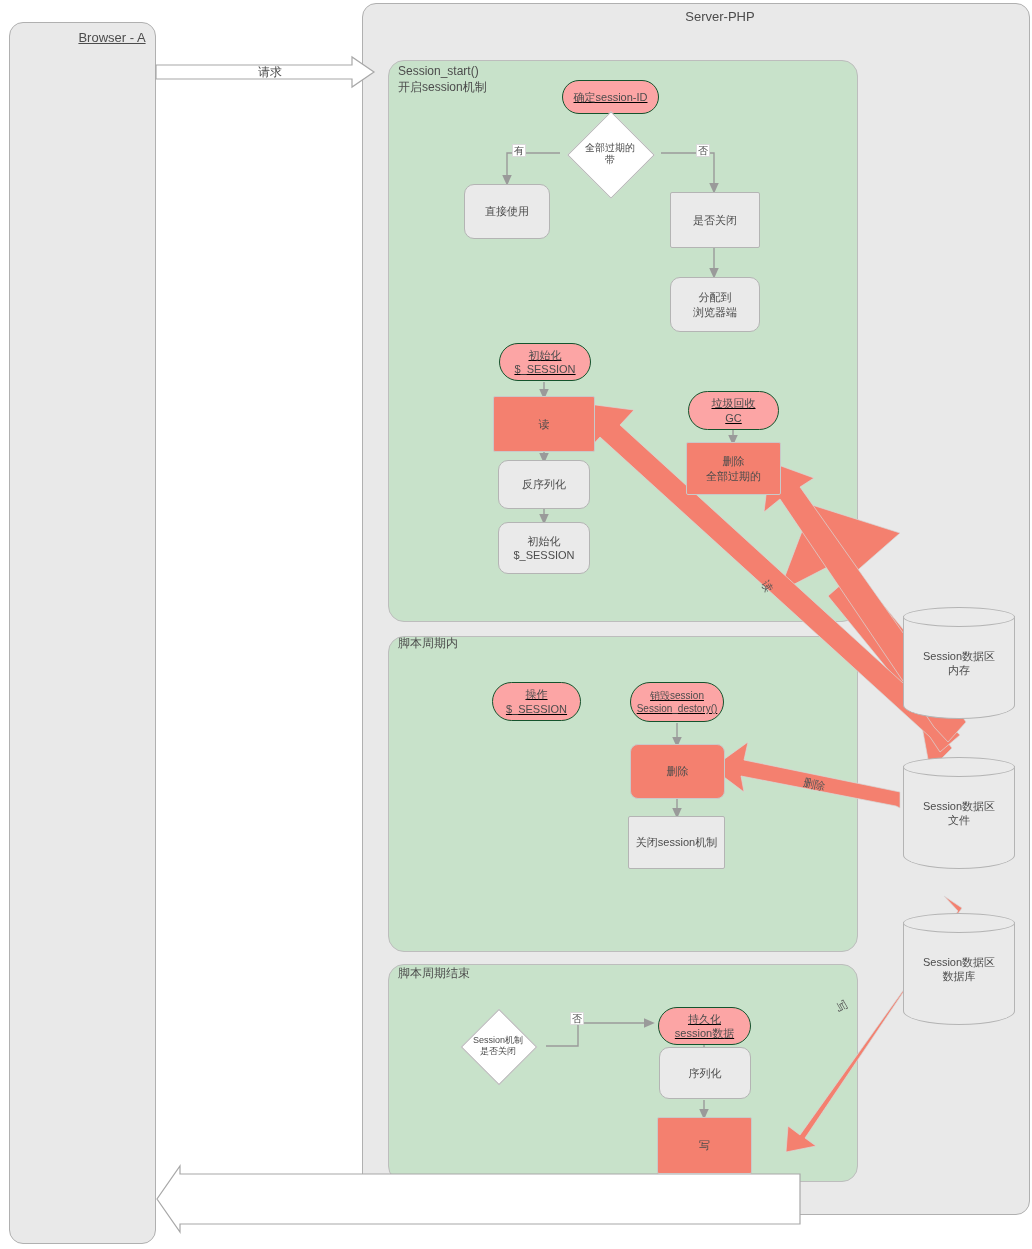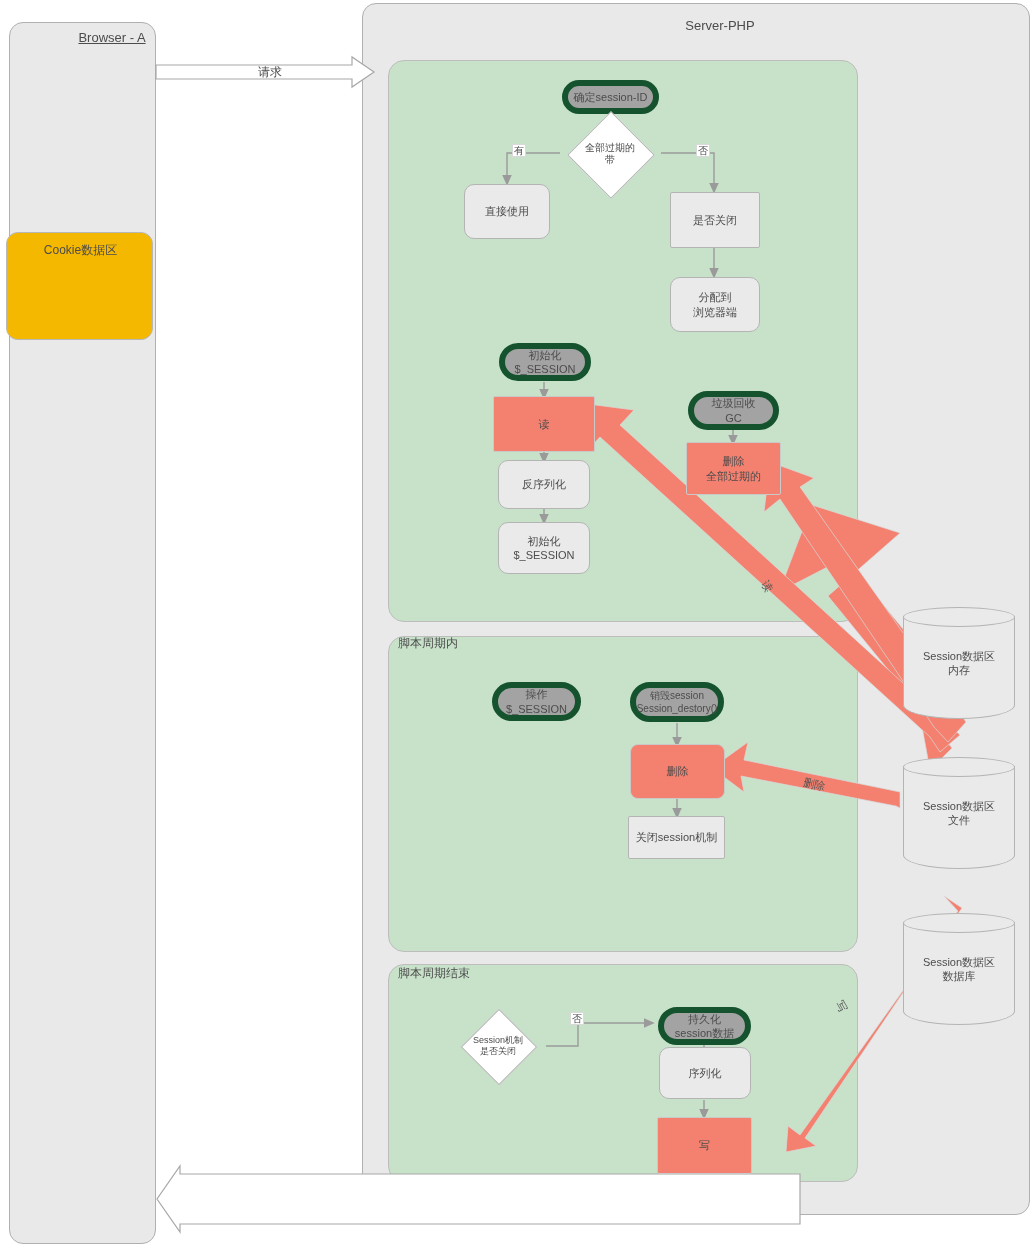--- a/index.html
+++ b/index.html
@@ -12,21 +12,21 @@
   
   .browser-box{background:#e9e9e9;border:1px solid #b0b0b0;border-radius:14px;}
   .server-box{background:#e9e9e9;border:1px solid #b0b0b0;border-radius:14px;}
   .lane{background:#c8e2ca;border:1px solid #bdbdbd;border-radius:16px;}
   .cookie-box{background:#f5b800;border:1px solid #b8b8b8;border-radius:12px;}
 
   
   .node{background:#eaeaea;border:1px solid #b4b4b4;}
   .rect{border-radius:2px;}
   .rrect{border-radius:10px;}
-  .pill{background:#a3a3a3;border:6px solid #14532d;border-radius:22px;}
+  .pill{background:#fca5a5;border:1px solid #14532d;border-radius:22px;text-decoration:underline;}
   .redbox{background:#f4806f;border:1px solid #c9c9c9;border-radius:2px;}
   .redbox.rr{border-radius:8px;}
 
   .node .lbl,.pill .lbl,.redbox .lbl{
     width:100%;height:100%;display:flex;align-items:center;justify-content:center;
     text-align:center;white-space:pre-line;color:#4c4c4c;font-size:11px;line-height:1.3;}
 
   
   .diamond{position:absolute;}
   .diamond .dshape{position:absolute;inset:0;background:#ffffff;border:1px solid #b4b4b4;
@@ -104,34 +104,33 @@
         M900,808 L900,792 L744,760 L748,742 L712,768 L744,792 L741,776 L896,806 Z"></path>
 
       <path d="
         M944,896 L962,908 L800,1135 L788,1126 L786,1152 L816,1146 L805,1138 L958,911 Z"></path>
     </g>
   </svg>
 
   <div class="abs browser-box" style="left:9px;top:22px;width:147px;height:1222px;"></div>
   <div class="txt" style="left:26px;top:26px;width:172px;height:24px;font-size:13px;text-decoration:underline;">Browser - A</div>
 
-  <div class="abs cookie-box" style="left:6px;top:232px;width:147px;height:108px;">
-    <div class="txt" style="left:0;top:6px;width:147px;height:22px;font-size:12px;">Cookie数据区</div>
-  </div>
 
   <div class="abs server-box" style="left:362px;top:3px;width:668px;height:1212px;"></div>
-  <div class="txt" style="left:362px;top:15px;width:668px;height:22px;font-size:13px;padding-left:48px;">Server-PHP</div>
+  <div class="txt" style="left:362px;top:6px;width:668px;height:22px;font-size:13px;padding-left:48px;">Server-PHP</div>
 
   <svg class="layer over">
     <path d="M156,65 L352,65 L352,57 L374,72 L352,87 L352,79 L156,79 Z" fill="#ffffff" stroke="#a8a8a8" stroke-width="1.2"></path>
     <path d="M180,1174 L800,1174 L800,1224 L180,1224 L180,1232 L157,1199 L180,1166 Z" fill="#ffffff" stroke="#a8a8a8" stroke-width="1.2"></path>
   </svg>
   <div class="txt" style="left:180px;top:63px;width:180px;height:18px;font-size:12px;z-index:5;">请求</div>
 
   <div class="abs lane" style="left:388px;top:60px;width:470px;height:562px;"></div>
+  <div class="plainlabel" style="left:398px;top:64px;width:220px;font-size:12px;">Session_start()
+开启session机制</div>
 
   <div class="abs pill" style="left:562px;top:80px;width:97px;height:34px;">
     <div class="lbl">确定session-ID</div>
   </div>
 
   <div class="diamond" style="left:548px;top:124px;width:124px;height:60px;">
     <div class="dshape" style="left:32px;top:0px;width:60px;height:60px;"></div>
     <div class="dlbl">全部过期的
 带</div>
   </div>
@@ -192,21 +191,21 @@
 
   <div class="abs pill" style="left:630px;top:682px;width:94px;height:40px;">
     <div class="lbl" style="font-size:10px;">销毁session
 Session_destory()</div>
   </div>
 
   <div class="abs redbox rr" style="left:630px;top:744px;width:95px;height:55px;">
     <div class="lbl">删除</div>
   </div>
 
-  <div class="abs node rect" style="left:628px;top:816px;width:97px;height:43px;">
+  <div class="abs node rect" style="left:628px;top:816px;width:97px;height:53px;">
     <div class="lbl">关闭session机制</div>
   </div>
 
   <div class="rotlabel" style="left:805px;top:775px;transform:rotate(12deg);transform-origin:left top;">删除</div>
 
   <div class="abs lane" style="left:388px;top:964px;width:470px;height:218px;"></div>
   <div class="plainlabel" style="left:398px;top:966px;width:200px;font-size:12px;">脚本周期结束</div>
 
   <div class="diamond" style="left:450px;top:1020px;width:96px;height:52px;">
     <div class="dshape" style="left:22px;top:0px;width:52px;height:52px;"></div>

